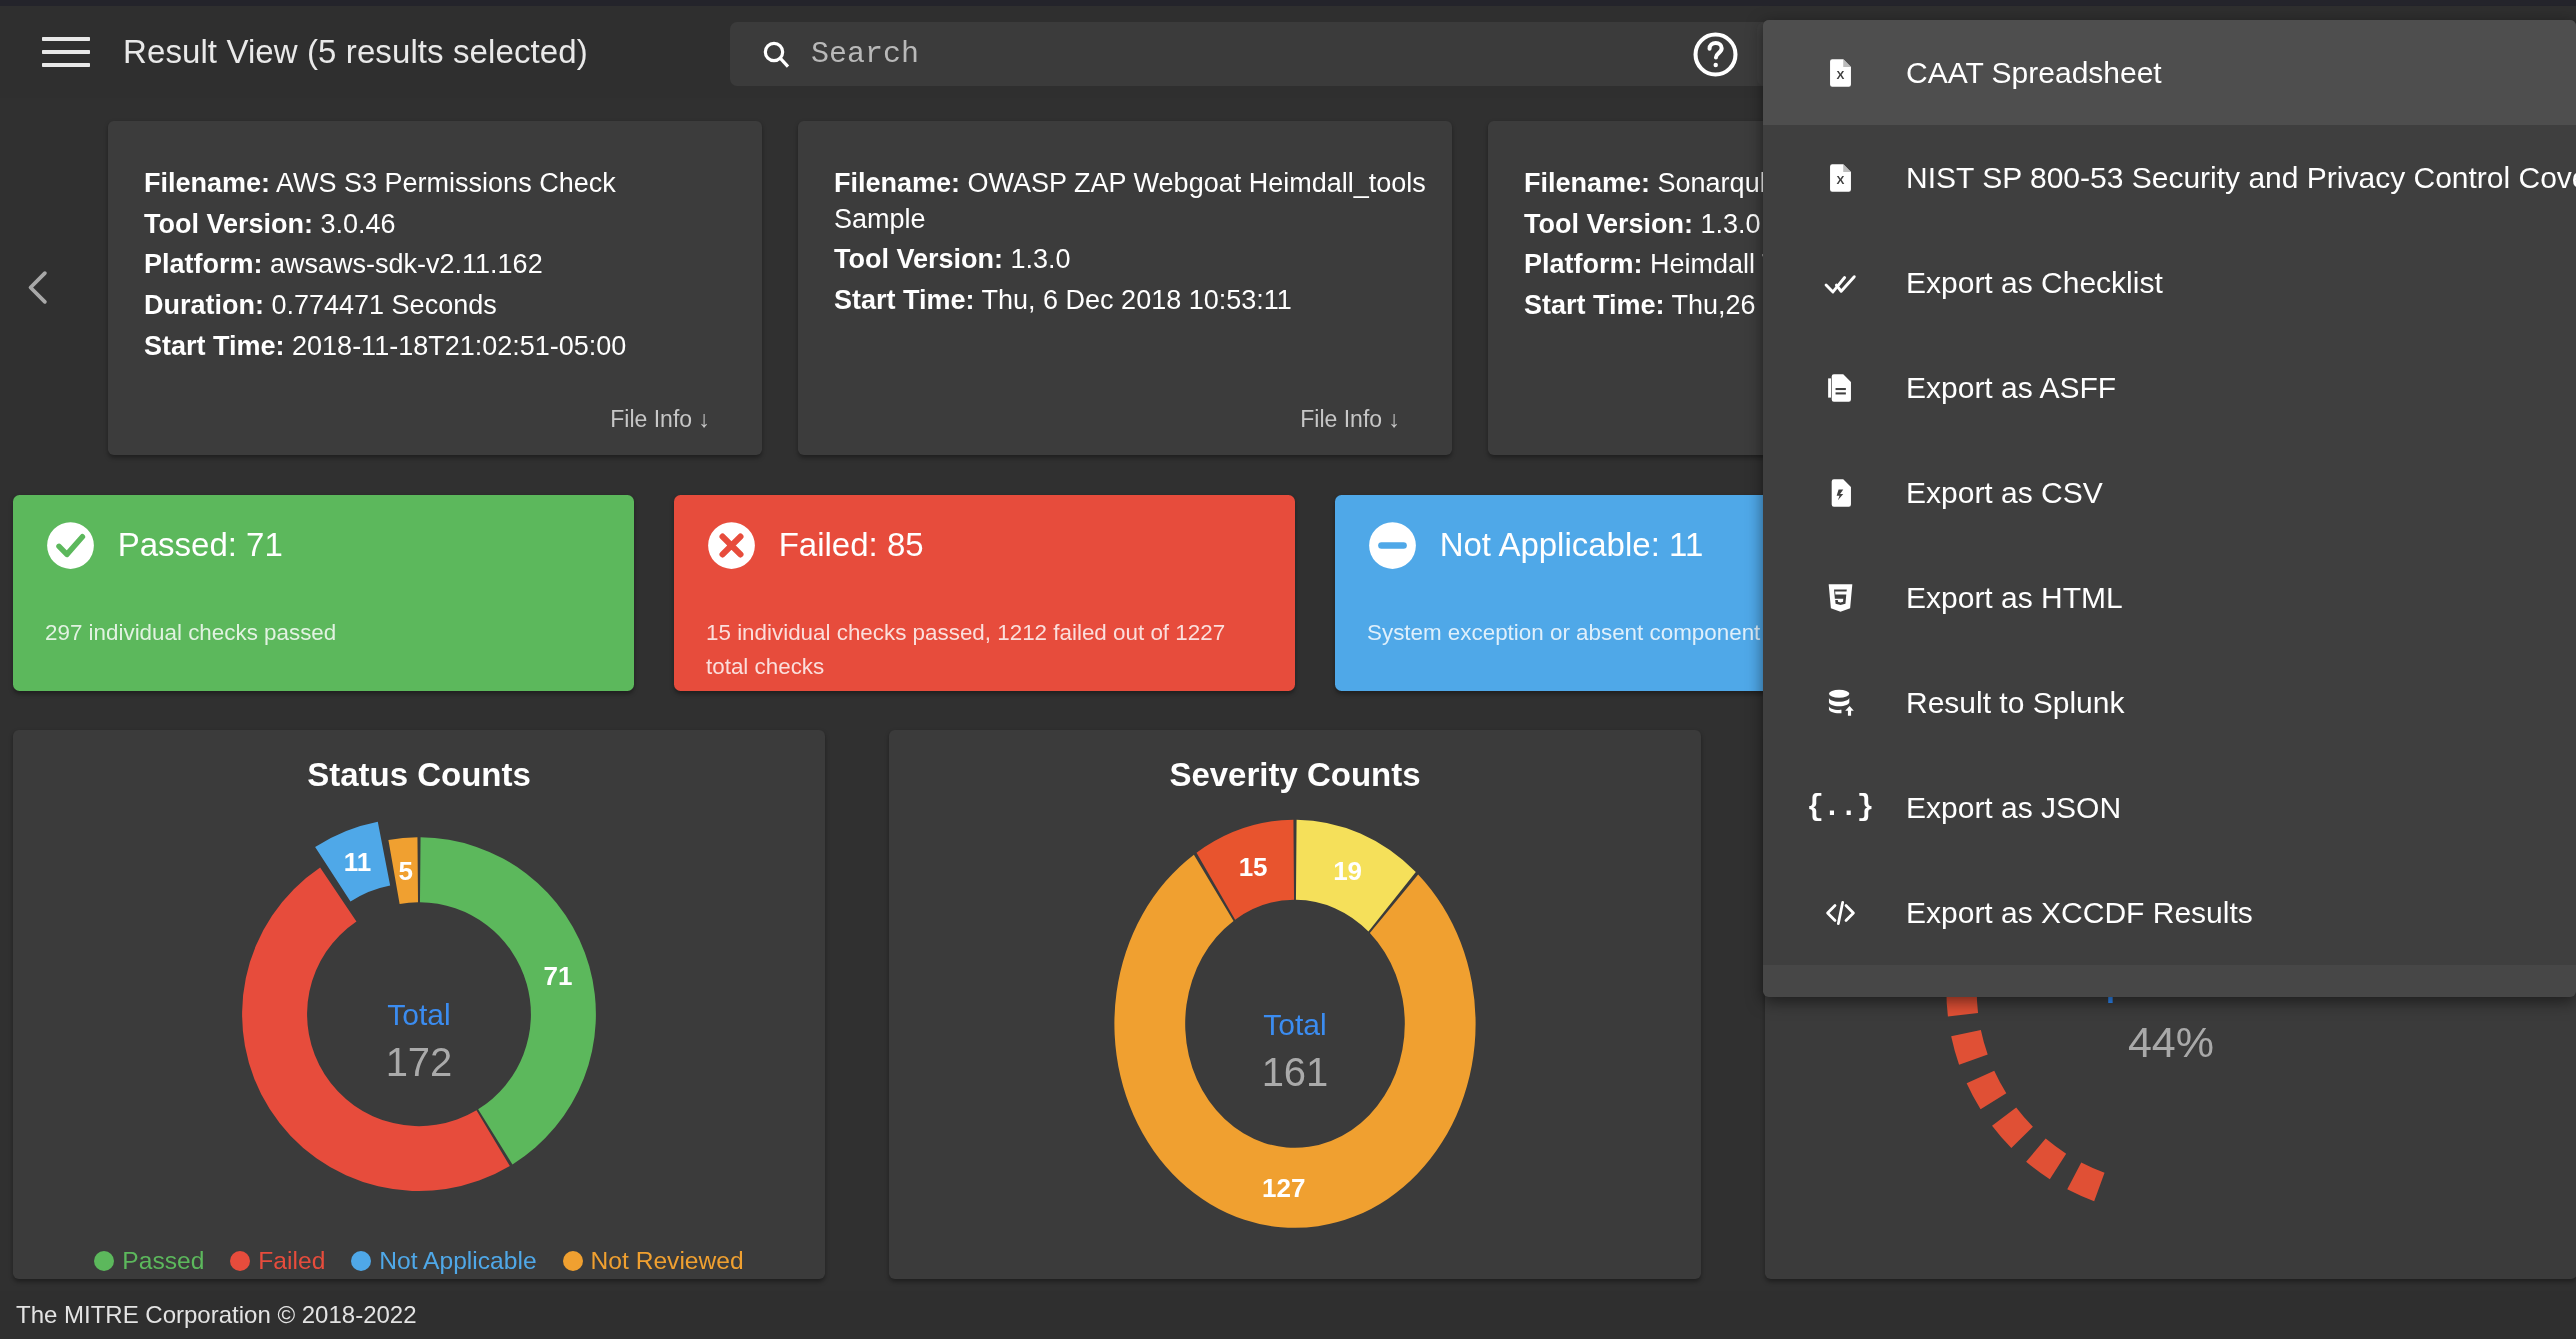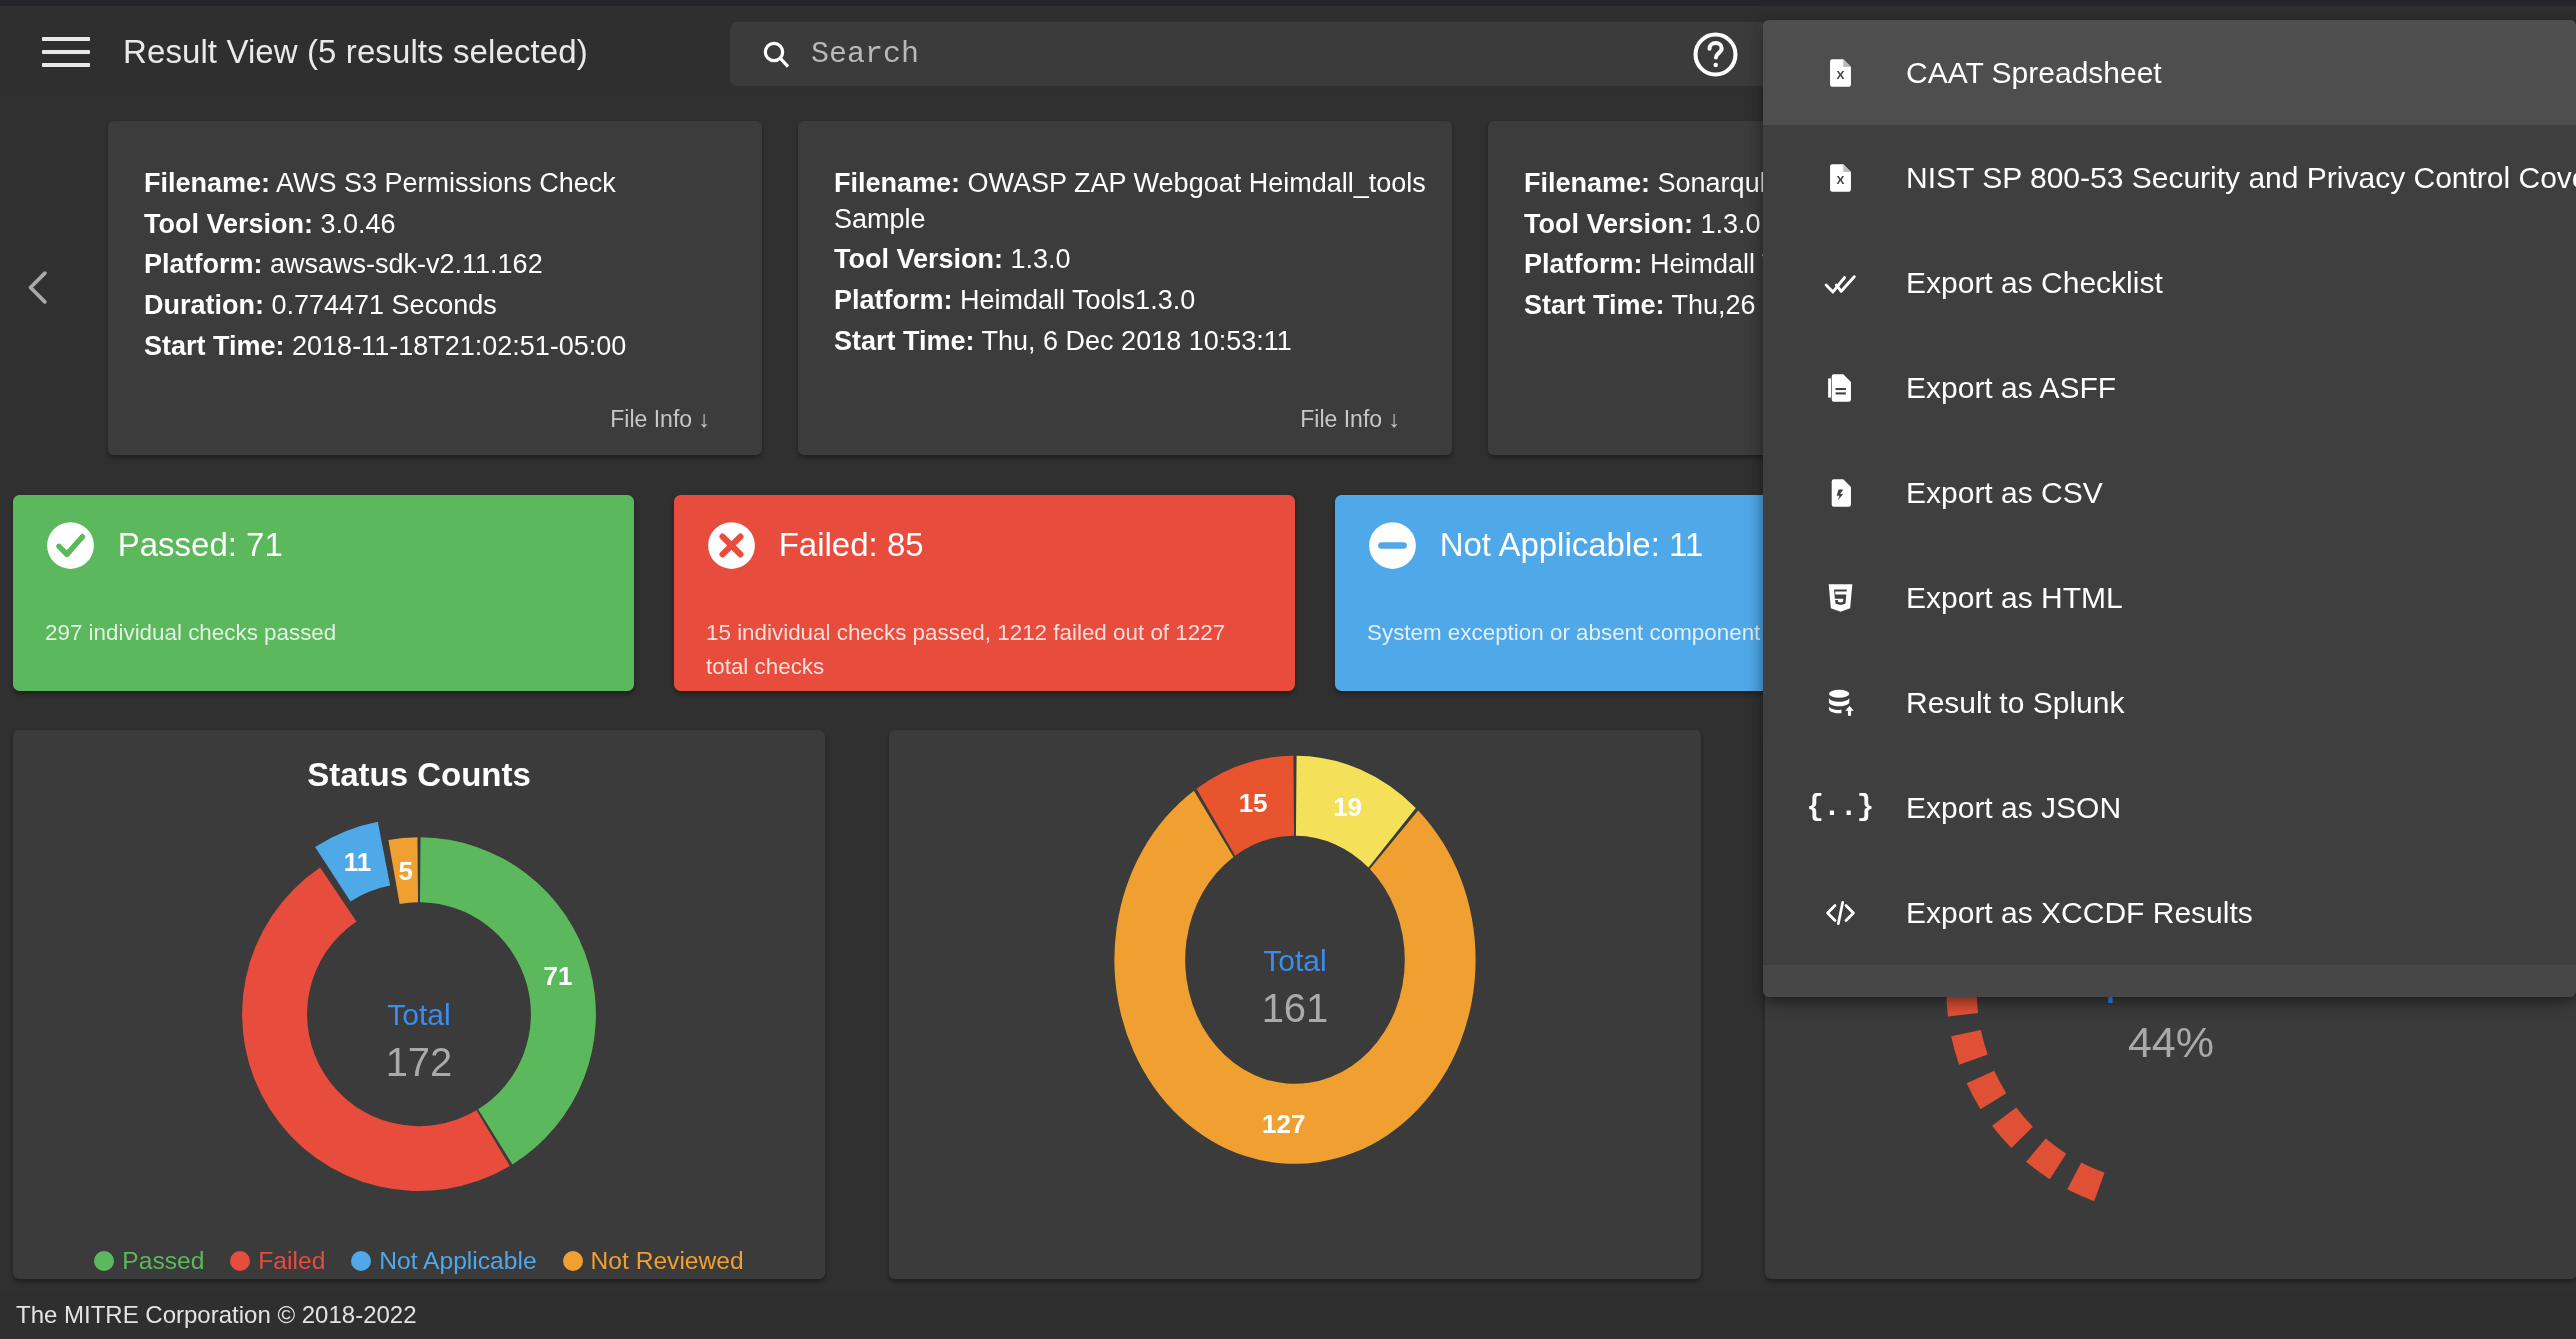--- a/index.html
+++ b/index.html
@@ -272,24 +272,20 @@
     </div>
 
     <div class="info-card">
       <div class="line">
         <b>Filename:</b>
         <span class="val">OWASP ZAP Webgoat Heimdall_tools Sample</span>
       </div>
       <div class="line">
         <b>Tool Version:</b>
         <span class="val">1.3.0</span>
-      </div>
-      <div class="line">
-        <b>Platform:</b>
-        <span class="val">Heimdall Tools1.3.0</span>
       </div>
       <div class="line">
         <b>Start Time:</b>
         <span class="val">Thu, 6 Dec 2018 10:53:11</span>
       </div>
       <div class="file-info">File Info ↓</div>
     </div>
 
     <div class="info-card">
       <div class="line">
@@ -386,20 +382,21 @@
             <span style="color: rgb(79, 168, 232);">Not Applicable</span>
           </div>
           <div class="legend-item">
             <span class="legend-dot" style="background: rgb(240, 160, 48);"></span>
             <span style="color: rgb(240, 160, 48);">Not Reviewed</span>
           </div>
         </div>
     </div>
 
     <div class="chart-card">
+      <div class="chart-title">Severity Counts</div>
       <div class="donut-wrap">
         <svg id="donut1" width="812" height="448" viewBox="0 0 1124 620">
             <path d="M 564.1816338745934 35.510756734371625 A 250 282.5 0 0 1 729.2322948102619 108.0103649269395 L 663.6772352446393 190.32630187557925 A 152 171.76 0 0 0 563.3264333957528 146.24654009449793 Z" fill="#f5e05a"></path>
             <text x="634.8246600278084" y="119.30189958815646" text-anchor="middle" fill="#ffffff" font-size="36" font-weight="700" font-family="&quot;Liberation Sans&quot;, sans-serif">19</text>
             <path d="M 732.4500320075173 111.34037212113793 A 250 282.5 0 1 1 422.05576641347204 83.90825664641804 L 476.913905979391 175.67222004102217 A 152 171.76 0 1 0 665.6336194605705 192.35094624965188 Z" fill="#f0a030"></path>
             <text x="546.3274741813632" y="557.4385003110498" text-anchor="middle" fill="#ffffff" font-size="36" font-weight="700" font-family="&quot;Liberation Sans&quot;, sans-serif">127</text>
             <path d="M 425.6925356853558 81.1840390360696 A 250 282.5 0 0 1 559.8183661254066 35.510756734371625 L 560.6735666042472 146.24654009449793 A 152 171.76 0 0 0 479.1250616966963 174.0158957339303 Z" fill="#e8542e"></path>
             <text x="504.00474240347796" y="113.52989235763431" text-anchor="middle" fill="#ffffff" font-size="36" font-weight="700" font-family="&quot;Liberation Sans&quot;, sans-serif">15</text>
           </svg>
         <div class="donut-center-label" style="top:214px">Total</div>

